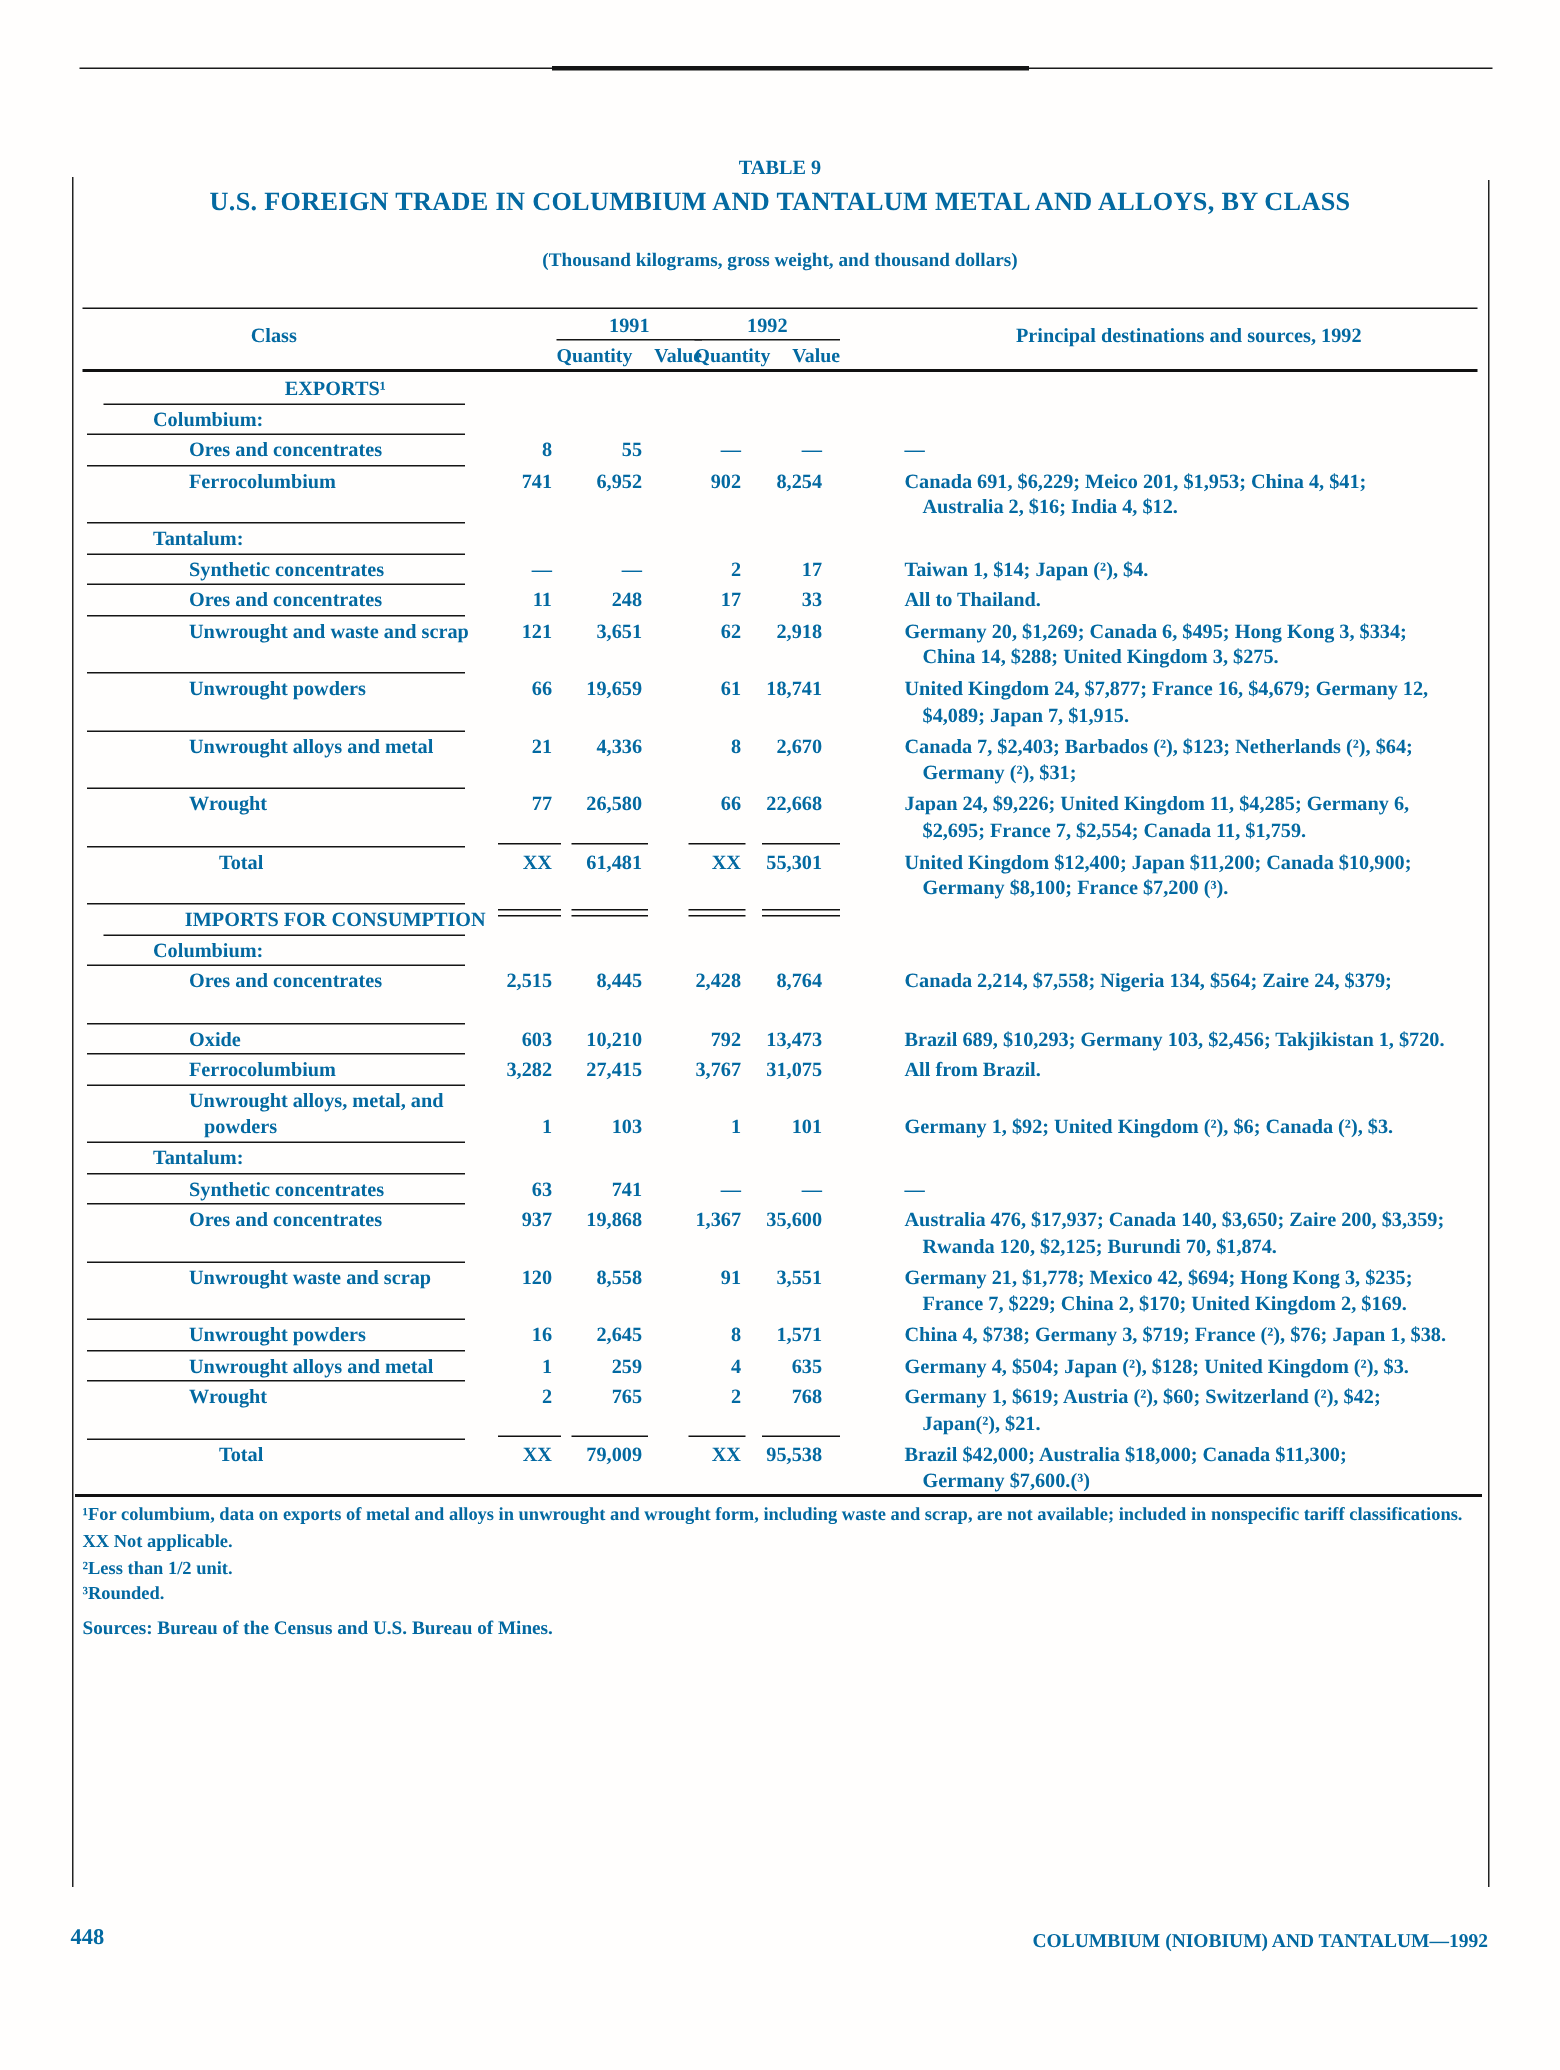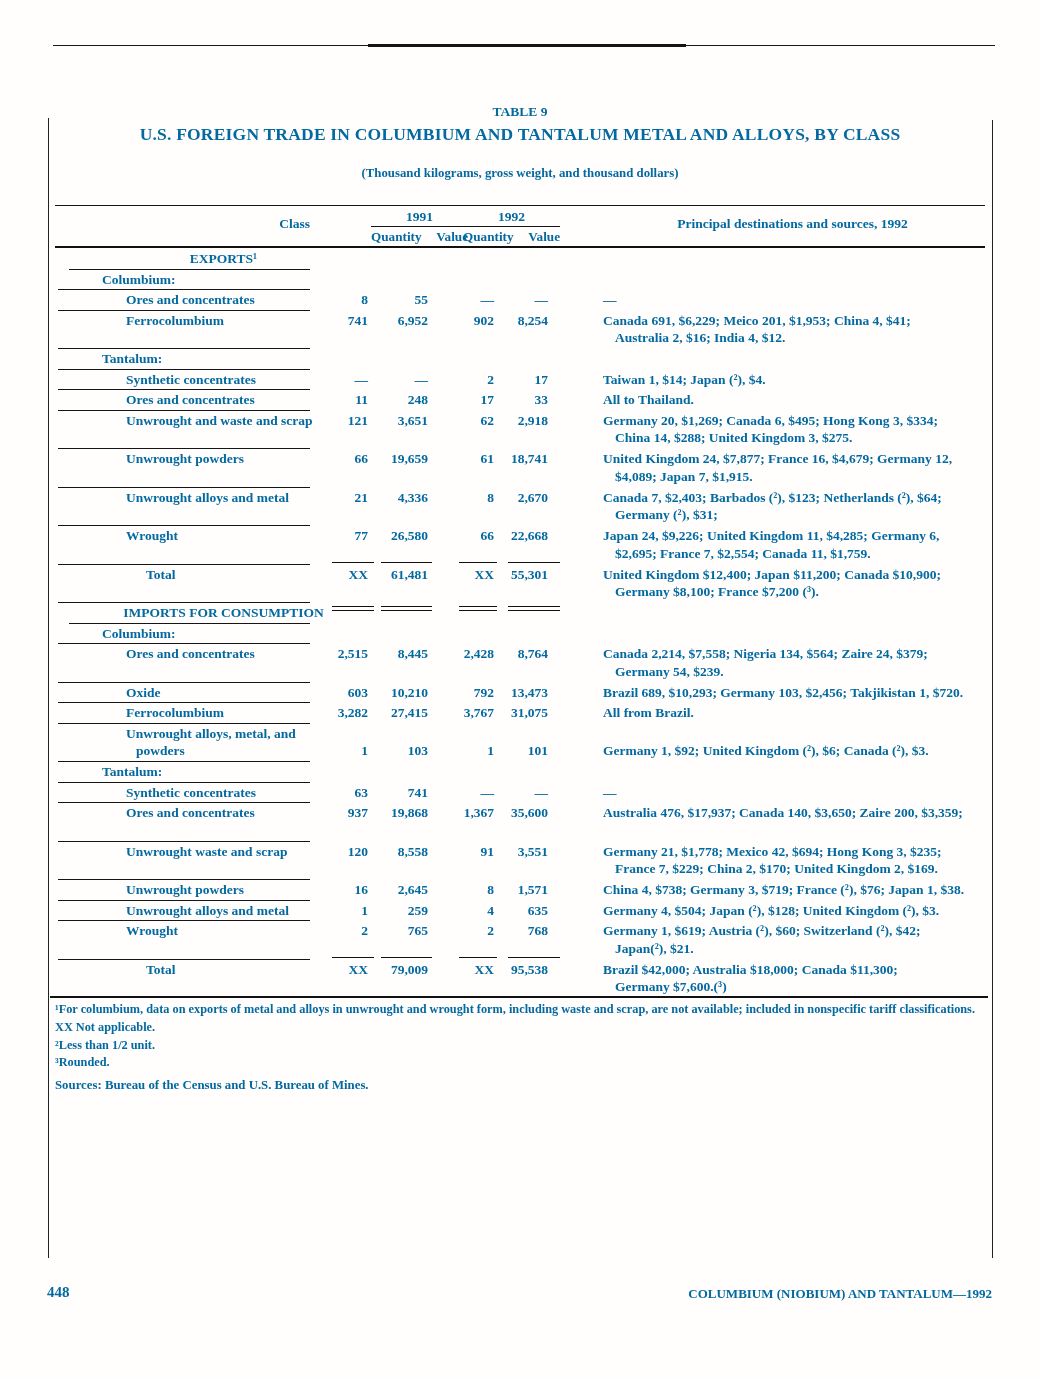--- a/index.html
+++ b/index.html
@@ -18,21 +18,21 @@
   .vb-right{left:992px;top:120px;height:1138px;}
   
   .table-label{left:55px;top:104px;width:930px;text-align:center;font-size:13.5px;}
   .page-title{left:55px;top:124px;width:930px;text-align:center;font-size:17.5px;letter-spacing:.2px;}
   .subtitle{left:55px;top:166px;width:930px;text-align:center;font-size:12.8px;}
   
   .tbl{left:55px;top:205px;width:930px;height:793px;font-size:13.5px;}
   .rule-h{position:absolute;left:0;width:930px;height:0;}
   .tbl-top{top:0;border-top:1.8px solid #151515;}
   .tbl-headrule{top:41px;border-top:2.2px solid #111;}
-  .class-hd{position:absolute;left:0;top:11px;width:255px;text-align:right;}
+  .class-hd{position:absolute;left:0;top:11px;width:255px;text-align:center;}
   .ygrp{position:absolute;top:4px;width:97px;text-align:center;}
   .g91{left:276px;margin-left:40px;} .g92{left:408px;}
   .ygrp .yr{display:block;border-bottom:1.6px solid #151515;padding-bottom:1px;}
   .ygrp .qv{display:flex;justify-content:space-between;margin-top:2px;font-size:13.2px;}
   .dest-hd{position:absolute;left:545px;top:11px;width:385px;text-align:center;}
   
   .rows{position:absolute;left:0;top:43px;width:930px;}
   .row{position:relative;width:930px;}
   .cclass{position:absolute;left:0;top:2px;width:255px;line-height:17.5px;white-space:nowrap;margin-left:41px;}
   .k-group .cclass{padding-left:6px;}
@@ -259,21 +259,20 @@
           <div class="cclass">
             <div>Ores and concentrates</div>
           </div>
           <div class="crule"></div>
           <div class="num q91">2,515</div>
           <div class="num v91">8,445</div>
           <div class="num q92">2,428</div>
           <div class="num v92">8,764</div>
           <div class="cdest">
             <div>Canada 2,214, $7,558; Nigeria 134, $564; Zaire 24, $379;</div>
-            <div class="dcont">Germany 54, $239.</div>
           </div>
         </div>
         <div class="row k-item" style="height: 20.5px;">
           <div class="cclass">
             <div>Oxide</div>
           </div>
           <div class="crule"></div>
           <div class="num q91">603</div>
           <div class="num v91">10,210</div>
           <div class="num q92">792</div>
@@ -332,20 +331,21 @@
           <div class="cclass">
             <div>Ores and concentrates</div>
           </div>
           <div class="crule"></div>
           <div class="num q91">937</div>
           <div class="num v91">19,868</div>
           <div class="num q92">1,367</div>
           <div class="num v92">35,600</div>
           <div class="cdest">
             <div>Australia 476, $17,937; Canada 140, $3,650; Zaire 200, $3,359;</div>
+            <div class="dcont">Rwanda 120, $2,125; Burundi 70, $1,874.</div>
           </div>
         </div>
         <div class="row k-item" style="height: 38.5px;">
           <div class="cclass">
             <div>Unwrought waste and scrap</div>
           </div>
           <div class="crule"></div>
           <div class="num q91">120</div>
           <div class="num v91">8,558</div>
           <div class="num q92">91</div>

